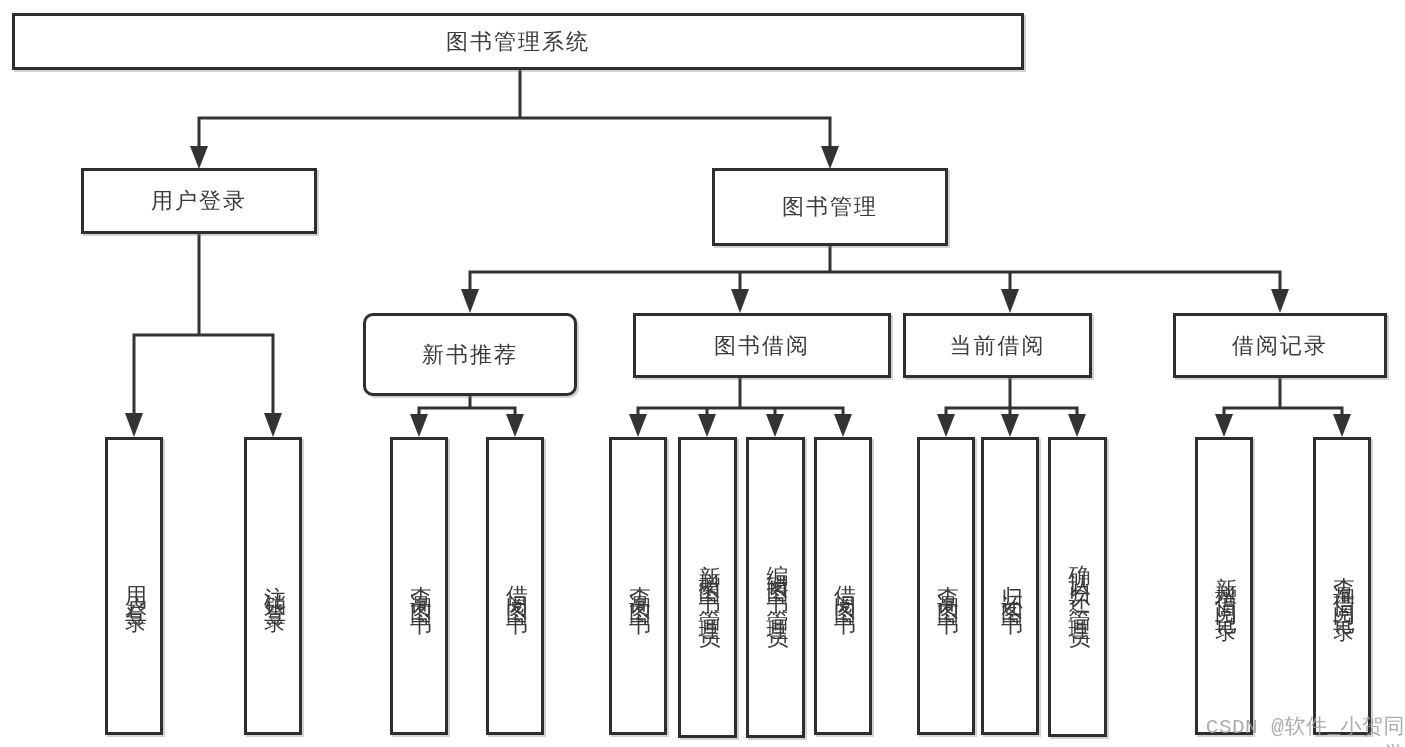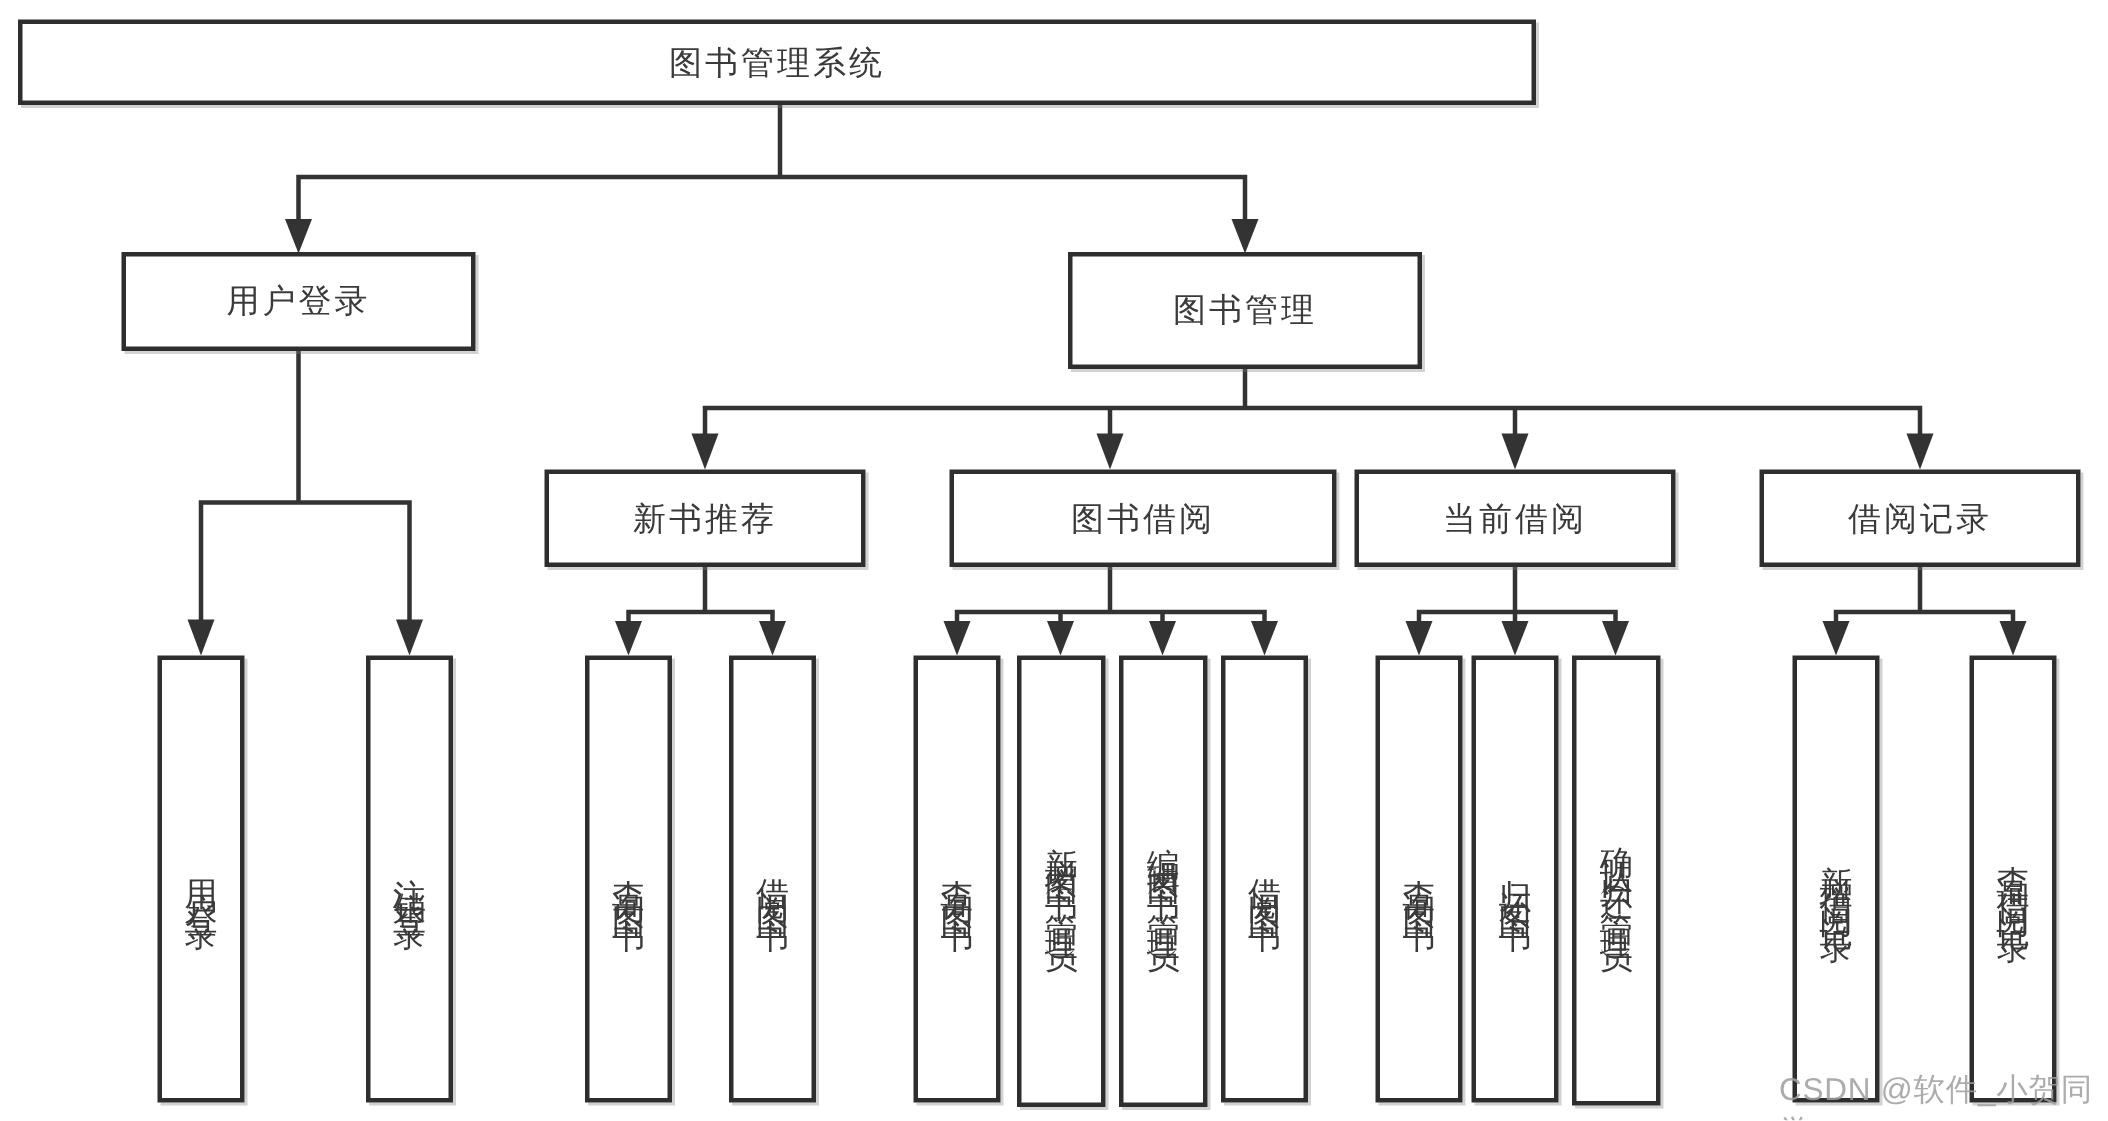--- a/index.html
+++ b/index.html
@@ -1,22 +1,23 @@
 <!DOCTYPE html>
 <html><head>
 <meta charset="utf-8">
 <style>
   html, body { margin: 0; padding: 0; background: #ffffff; }
   .stage {
     position: relative;
     width: 1405px;
     height: 747px;
     background: #ffffff;
-    font-family: Liberation Sans, sans-serif;
+    font-family: Liberation Mono, monospace;
     overflow: hidden;
+    text-align: right;
   }
   .wires {
     position: absolute;
     left: 0; top: 0;
     width: 1405px; height: 747px;
     z-index: 1;
   }
   .node {
     position: absolute;
     box-sizing: border-box;
@@ -114,23 +115,23 @@
       <polygon points="1215,414 1233,414 1224,437"></polygon>
       <polygon points="1333,414 1351,414 1342,437"></polygon>
     </g>
   </svg>
 
   <div class="node" style="left:12px; top:13px; width:1012px; height:57px;">图书管理系统</div>
 
   <div class="node" style="left:81px; top:168px; width:236px; height:66px;">用户登录</div>
   <div class="node" style="left:712px; top:168px; width:236px; height:78px;">图书管理</div>
 
-  <div class="node" style="left:363px; top:313px; width:214px; height:65px;">新书推荐</div>
+  <div class="node" style="left:363px; top:313px; width:214px; height:83px;border-radius:10px;">新书推荐</div>
   <div class="node" style="left:633px; top:313px; width:258px; height:65px;">图书借阅</div>
-  <div class="node" style="left:903px; top:313px; width:214px; height:65px;">当前借阅</div>
+  <div class="node" style="left:903px; top:313px; width:189px; height:65px;">当前借阅</div>
   <div class="node" style="left:1173px; top:313px; width:214px; height:65px;">借阅记录</div>
 
   <div class="node vert" style="left:105px; top:437px; width:58px; height:298px;">用户登录</div>
   <div class="node vert" style="left:244px; top:437px; width:58px; height:298px;">注销登录</div>
 
   <div class="node vert" style="left:390px; top:437px; width:58px; height:298px;">查询图书</div>
   <div class="node vert" style="left:486px; top:437px; width:58px; height:298px;">借阅图书</div>
 
   <div class="node vert" style="left:609px; top:437px; width:58px; height:298px;">查询图书</div>
   <div class="node vert" style="left:678px; top:437px; width:59px; height:301px;">新增图书（管理员）</div>

